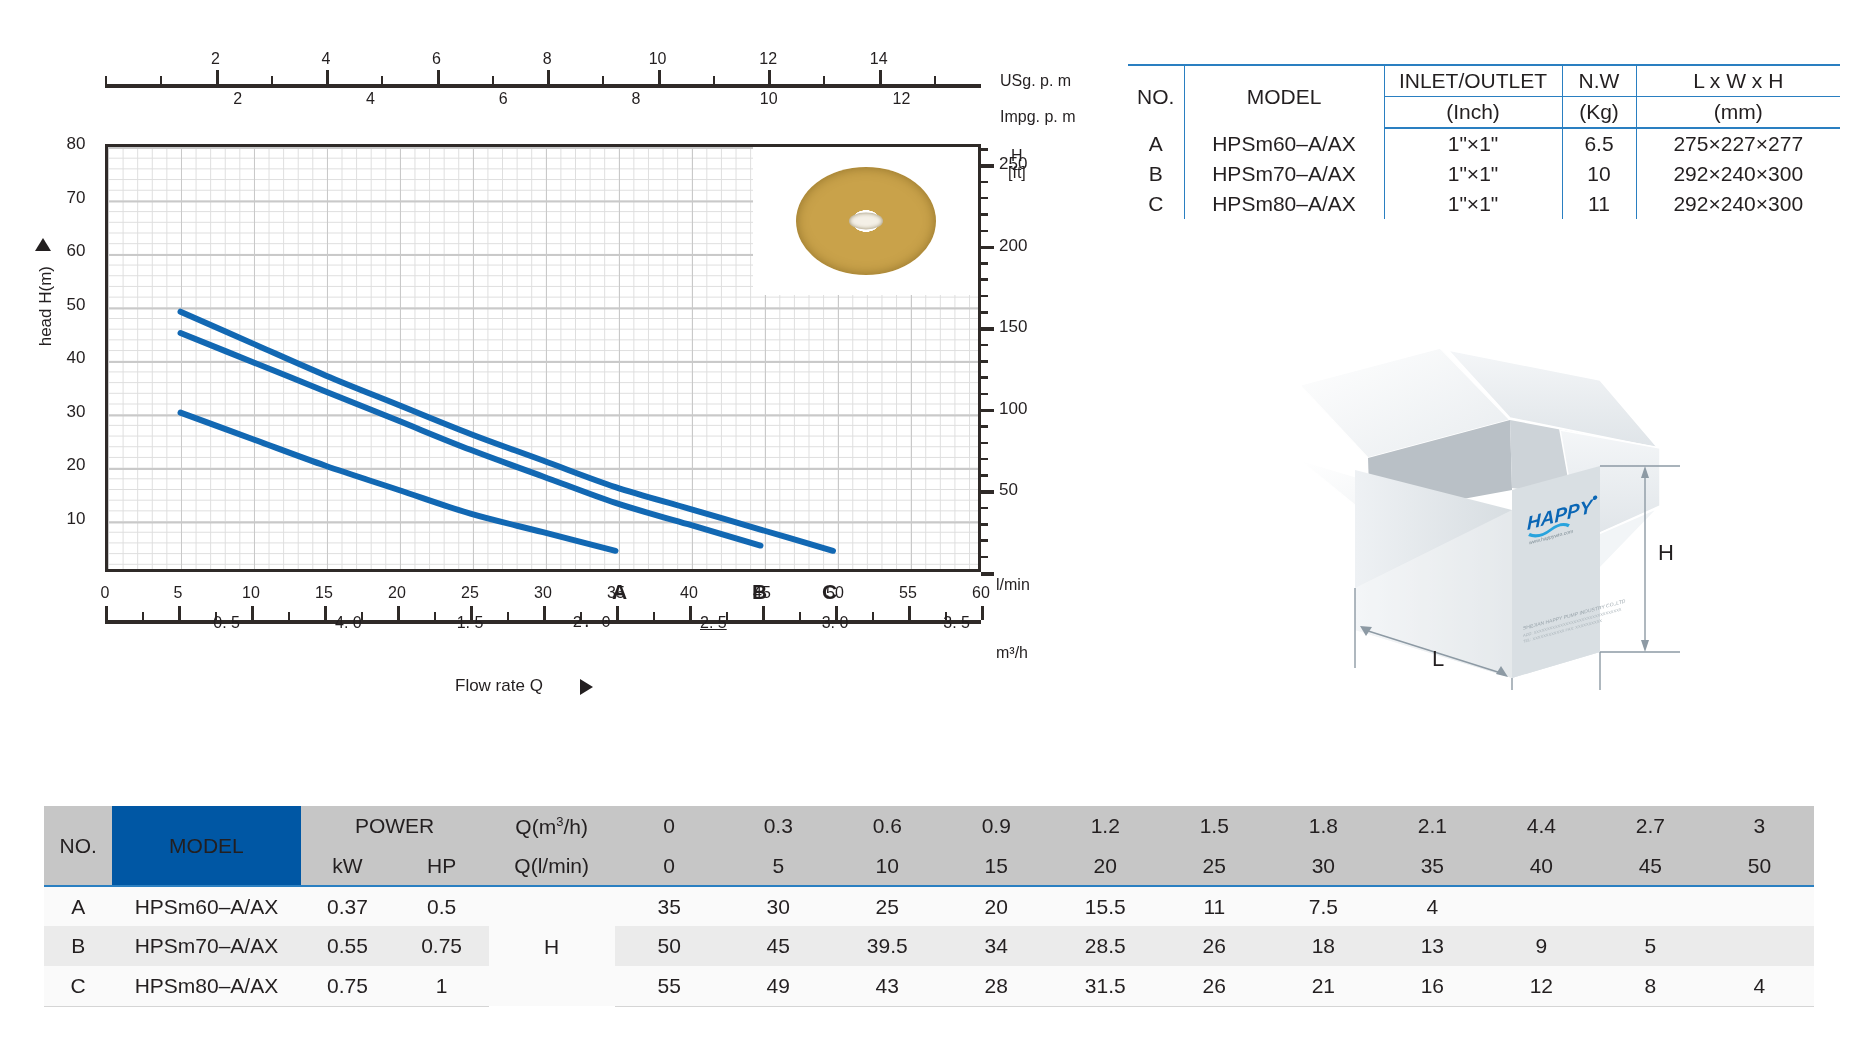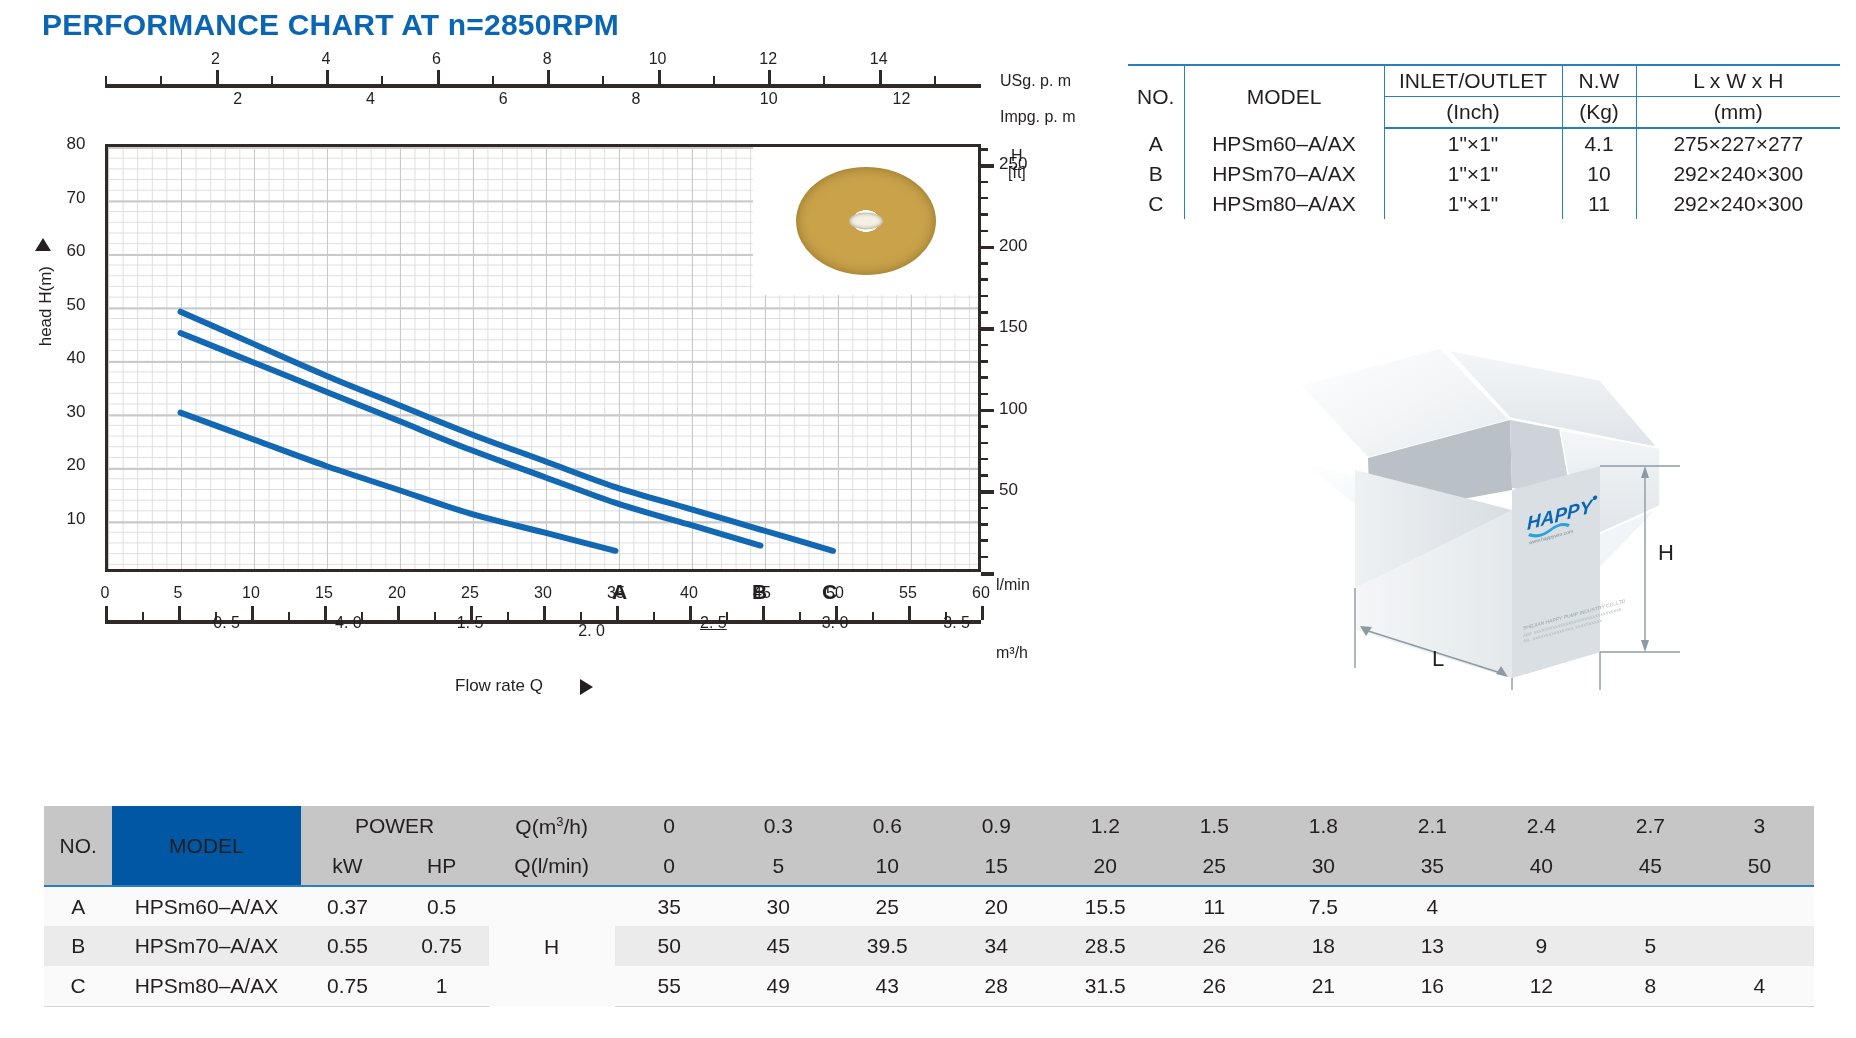--- a/index.html
+++ b/index.html
@@ -153,21 +153,20 @@
   .row-b td { background: #ebebeb; }
   .cell-model { font-weight: bold; font-size: 22px; }
   .tbl-bottom { border-bottom: 1.5px solid #d5d5d5; }
   sup { font-size: .62em; }
 </style>
 </head>
 <body>
 
 <div id="root">
 
-  <div class="title">PERFORMANCE CHART AT n=2850RPM</div>
 
   <div id="chart-block">
 
     <div class="scale-row" id="row-usgpm" style="left:105px; top:0px; width:876px;">
       <div class="scale-line" style="width:876px;"></div>
     <div class="tick" style="left: 0px;"></div>
         <div class="tick" style="left: 55.261px;"></div>
         <div class="tick major" style="left: 110.522px;"></div>
         <div class="tick" style="left: 165.783px;"></div>
         <div class="tick major" style="left: 221.044px;"></div>
@@ -308,21 +307,21 @@
         <div class="tick-label" style="left: 730px; top: -8px;">50</div>
         <div class="tick-label" style="left: 803px; top: -8px;">55</div>
         <div class="tick-label" style="left: 876px; top: -8px;">60</div>
       </div>
     <div class="scale-name" style="left:996px; top:520px;">l/min</div>
 
     <div class="scale-row" id="row-m3h" style="left:105px; top:556px; width:876px;">
         <div class="tick-label" style="left: 121.669px; top: 2px;">0. 5</div>
         <div class="tick-label" style="left: 243.338px; top: 2px;">4. 0</div>
         <div class="tick-label" style="left: 365.007px; top: 2px;">1. 5</div>
-        <div class="tick-label" style="left: 486.676px; top: 10px;">2. 0</div>
+        <div class="tick-label" style="left: 486.676px; top: 2px; font-family: Liberation Mono, monospace;">2. 0</div>
         <div class="tick-label" style="left: 608.346px; top: 2px; text-decoration: underline;">2. 5</div>
         <div class="tick-label" style="left: 730.015px; top: 2px;">3. 0</div>
         <div class="tick-label" style="left: 851.684px; top: 2px;">3. 5</div>
       </div>
     <div class="scale-name" style="left:996px; top:588px;">m³/h</div>
 
     <div class="flow-caption" style="left:455px; top:620px;">Flow rate Q</div>
     <div class="arrow-right" style="left:580px; top:623px;"></div>
 
     <div class="curve-tag" style="left:612px; top:524px;">A</div>
@@ -344,21 +343,21 @@
           <td class="sp-vl sp-thick">(Inch)</td>
           <td class="sp-vl sp-thick">(Kg)</td>
           <td class="sp-vl sp-thick">(mm)</td>
         </tr>
       </tbody>
       <tbody id="spec-body">
           <tr>
             <td class="">A</td>
             <td class="sp-vl sp-model">HPSm60–A/AX</td>
             <td class="sp-vl">1"×1"</td>
-            <td class="sp-vl">4.1</td>
+            <td class="sp-vl">6.5</td>
             <td class="sp-vl">275×227×277</td>
           </tr>
           <tr>
             <td class="">B</td>
             <td class="sp-vl sp-model">HPSm70–A/AX</td>
             <td class="sp-vl">1"×1"</td>
             <td class="sp-vl">10</td>
             <td class="sp-vl">292×240×300</td>
           </tr>
           <tr>
@@ -460,21 +459,21 @@
           <th class="hd" colspan="2">POWER</th>
           <th class="hd">Q(m<sup>3</sup>/h)</th>
         <th class="hd">0</th>
             <th class="hd">0.3</th>
             <th class="hd">0.6</th>
             <th class="hd">0.9</th>
             <th class="hd">1.2</th>
             <th class="hd">1.5</th>
             <th class="hd">1.8</th>
             <th class="hd">2.1</th>
-            <th class="hd">2.4</th>
+            <th class="hd">4.4</th>
             <th class="hd">2.7</th>
             <th class="hd">3</th>
           </tr>
         <tr>
           <th class="hd">kW</th>
           <th class="hd">HP</th>
           <th class="hd">Q(l/min)</th>
         <th class="hd">0</th>
             <th class="hd">5</th>
             <th class="hd">10</th>

